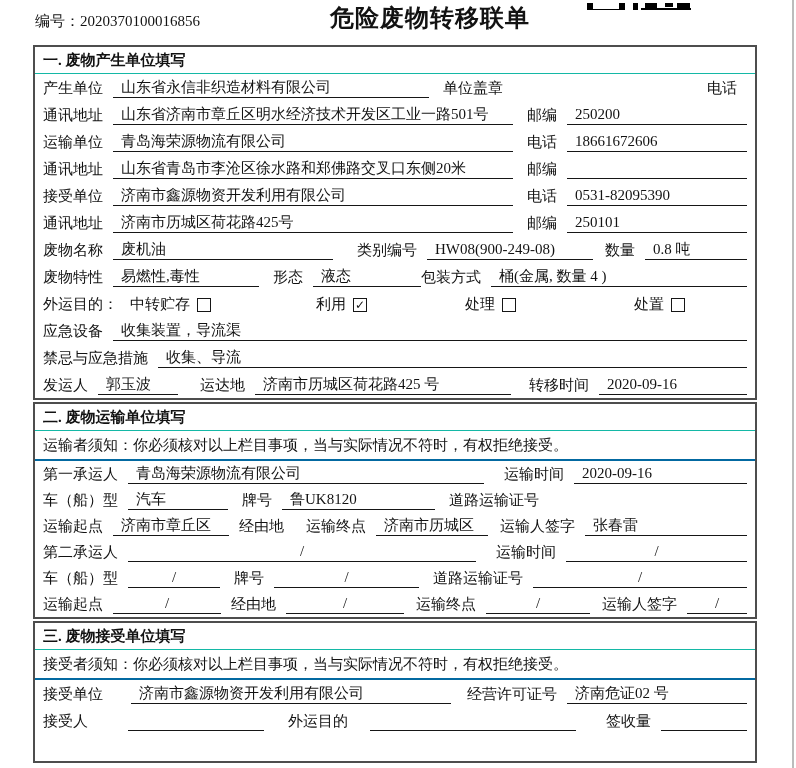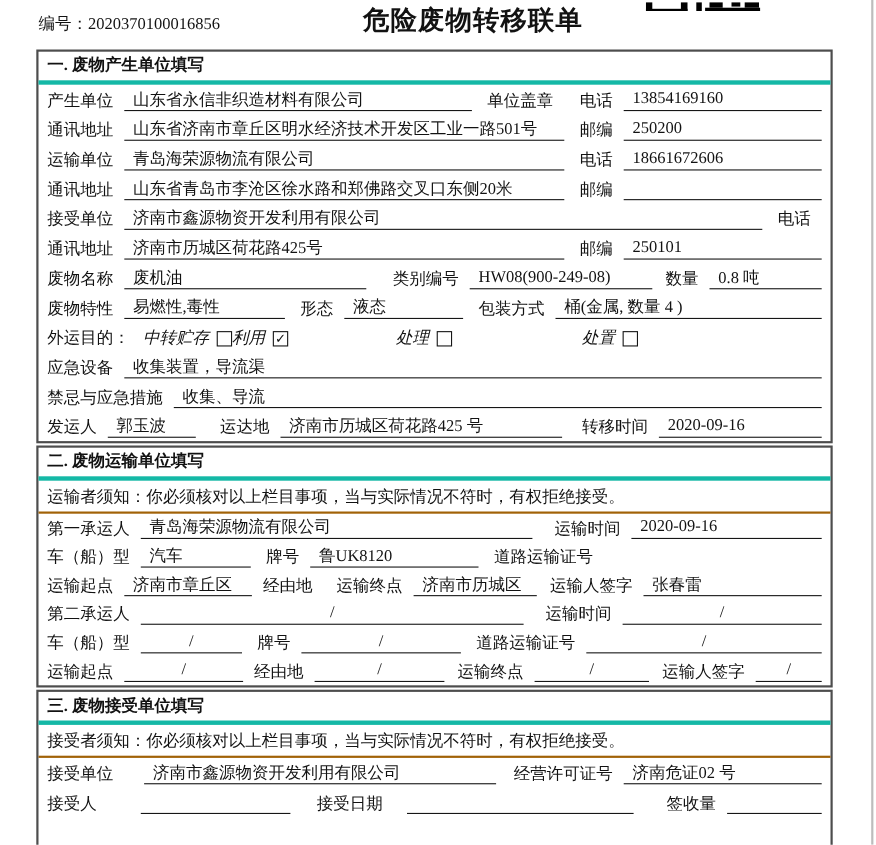--- a/index.html
+++ b/index.html
@@ -8,30 +8,30 @@
     font-family:"Liberation Serif","DejaVu Serif",serif;
     color:#121212;font-size:15px;overflow:hidden;
   }
   .page-edge{position:absolute;top:0;right:2px;width:2px;height:768px;background:#bcbcbc;}
   .hdr{position:relative;height:45px;}
   .serial{position:absolute;left:35px;top:12px;white-space:nowrap;}
   .title{position:absolute;left:330px;top:2px;margin:0;font-size:24px;font-weight:bold;letter-spacing:1px;white-space:nowrap;}
   .qr{position:absolute;left:587px;top:0;width:116px;height:10px;overflow:hidden;}
   .sheet{margin-left:33px;width:724px;box-sizing:border-box;}
   .box{border:2px solid #4d4d4d;margin-bottom:2px;box-sizing:border-box;background:#fff;}
-  .sec-h{height:26px;line-height:26px;padding:0 8px;font-weight:bold;border-bottom:4px solid #14b8a6;font-size:15px;}
-  .note{height:28px;display:flex;align-items:center;padding:0 8px;border-bottom:2px solid #a16207;white-space:nowrap;}
+  .sec-h{height:26px;line-height:26px;padding:0 8px;font-weight:bold;border-bottom:1px solid #14b8a6;font-size:15px;}
+  .note{height:28px;display:flex;align-items:center;padding:0 8px;border-bottom:2px solid #0369a1;white-space:nowrap;}
   .fr{display:flex;align-items:flex-end;height:24px;padding:0 8px 3px 8px;box-sizing:content-box;}
   .s2 .fr{height:23px;padding-bottom:3px;align-items:flex-end;}
   .lb{white-space:nowrap;margin-right:10px;flex:0 0 auto;}
   .u{border-bottom:1px solid #161616;padding-left:8px;white-space:nowrap;overflow:visible;min-height:18px;}
   .grow{flex:1 1 auto;}
   .c{text-align:center;padding-left:0;}
   .cb{display:inline-block;flex:0 0 auto;width:12px;height:12px;border:1px solid #161616;margin:0 0 2px 7px;line-height:12px;font-size:12px;text-align:center;font-family:"DejaVu Sans",sans-serif;}
-  .opt{display:flex;align-items:flex-end;font-style:italic;}
+  .opt{display:flex;align-items:flex-end;}
   .sp{flex:0 0 auto;}
 </style>
 </head>
 <body>
 
 <div>
   <div class="page-edge"></div>
 
   <div class="hdr">
     <div class="serial"><span>编号：</span><span>2020370100016856</span></div>
@@ -56,21 +56,20 @@
 
     <section class="box">
       <div class="sec-h">一. 废物产生单位填写</div>
 
       <div class="fr">
         <span class="lb">产生单位</span>
         <span class="u sp" style="flex-basis:308px">山东省永信非织造材料有限公司</span>
         <span class="lb" style="margin-left:14px">单位盖章</span>
         <span class="grow"></span>
         <span class="lb">电话</span>
-        <span class="u sp" style="flex-basis:172px">13854169160</span>
       </div>
 
       <div class="fr">
         <span class="lb">通讯地址</span>
         <span class="u grow">山东省济南市章丘区明水经济技术开发区工业一路501号</span>
         <span class="lb" style="margin-left:14px">邮编</span>
         <span class="u sp" style="flex-basis:172px">250200</span>
       </div>
 
       <div class="fr">
@@ -84,20 +83,21 @@
         <span class="lb">通讯地址</span>
         <span class="u grow">山东省青岛市李沧区徐水路和郑佛路交叉口东侧20米</span>
         <span class="lb" style="margin-left:14px">邮编</span>
         <span class="u sp" style="flex-basis:172px"></span>
       </div>
 
       <div class="fr">
         <span class="lb">接受单位</span>
         <span class="u grow">济南市鑫源物资开发利用有限公司</span>
         <span class="lb" style="margin-left:14px">电话</span>
+        <span class="u sp" style="flex-basis:172px">0531-82095390</span>
       </div>
 
       <div class="fr">
         <span class="lb">通讯地址</span>
         <span class="u grow">济南市历城区荷花路425号</span>
         <span class="lb" style="margin-left:14px">邮编</span>
         <span class="u sp" style="flex-basis:172px">250101</span>
       </div>
 
       <div class="fr">
@@ -107,31 +107,31 @@
         <span class="u sp" style="flex-basis:158px">HW08(900-249-08)</span>
         <span class="lb" style="margin-left:12px">数量</span>
         <span class="u grow">0.8 吨</span>
       </div>
 
       <div class="fr">
         <span class="lb">废物特性</span>
         <span class="u sp" style="flex-basis:138px">易燃性,毒性</span>
         <span class="lb" style="margin-left:14px">形态</span>
         <span class="u sp" style="flex-basis:100px">液态</span>
-        <span class="lb" style="margin-left:14px">包装方式</span>
+        <span class="lb" style="">包装方式</span>
         <span class="u grow">桶(金属, 数量 4 )</span>
       </div>
 
       <div class="fr">
         <span class="lb">外运目的：</span>
         <span class="opt" style="margin-left:2px">
           <span>中转贮存</span>
           <span class="cb"></span>
         </span>
-        <span class="opt" style="">
+        <span class="opt" style="margin-left:105px">
           <span>利用</span>
           <span class="cb">✓</span>
         </span>
         <span class="opt" style="margin-left:98px">
           <span>处理</span>
           <span class="cb"></span>
         </span>
         <span class="opt" style="margin-left:118px">
           <span>处置</span>
           <span class="cb"></span>
@@ -223,21 +223,21 @@
       <div class="fr">
         <span class="lb">接受单位</span>
         <span class="u sp" style="flex-basis:312px;margin-left:18px">济南市鑫源物资开发利用有限公司</span>
         <span class="lb" style="margin-left:16px">经营许可证号</span>
         <span class="u grow">济南危证02 号</span>
       </div>
 
       <div class="fr">
         <span class="lb">接受人</span>
         <span class="u sp" style="flex-basis:128px;margin-left:30px"></span>
-        <span class="lb" style="margin-left:24px">接受日期</span>
+        <span class="lb" style="margin-left:24px">外运目的</span>
         <span class="u sp" style="flex-basis:198px;margin-left:12px"></span>
         <span class="lb" style="margin-left:30px">签收量</span>
         <span class="u grow"></span>
       </div>
 
       <div class="fr">
         
         
         
         

